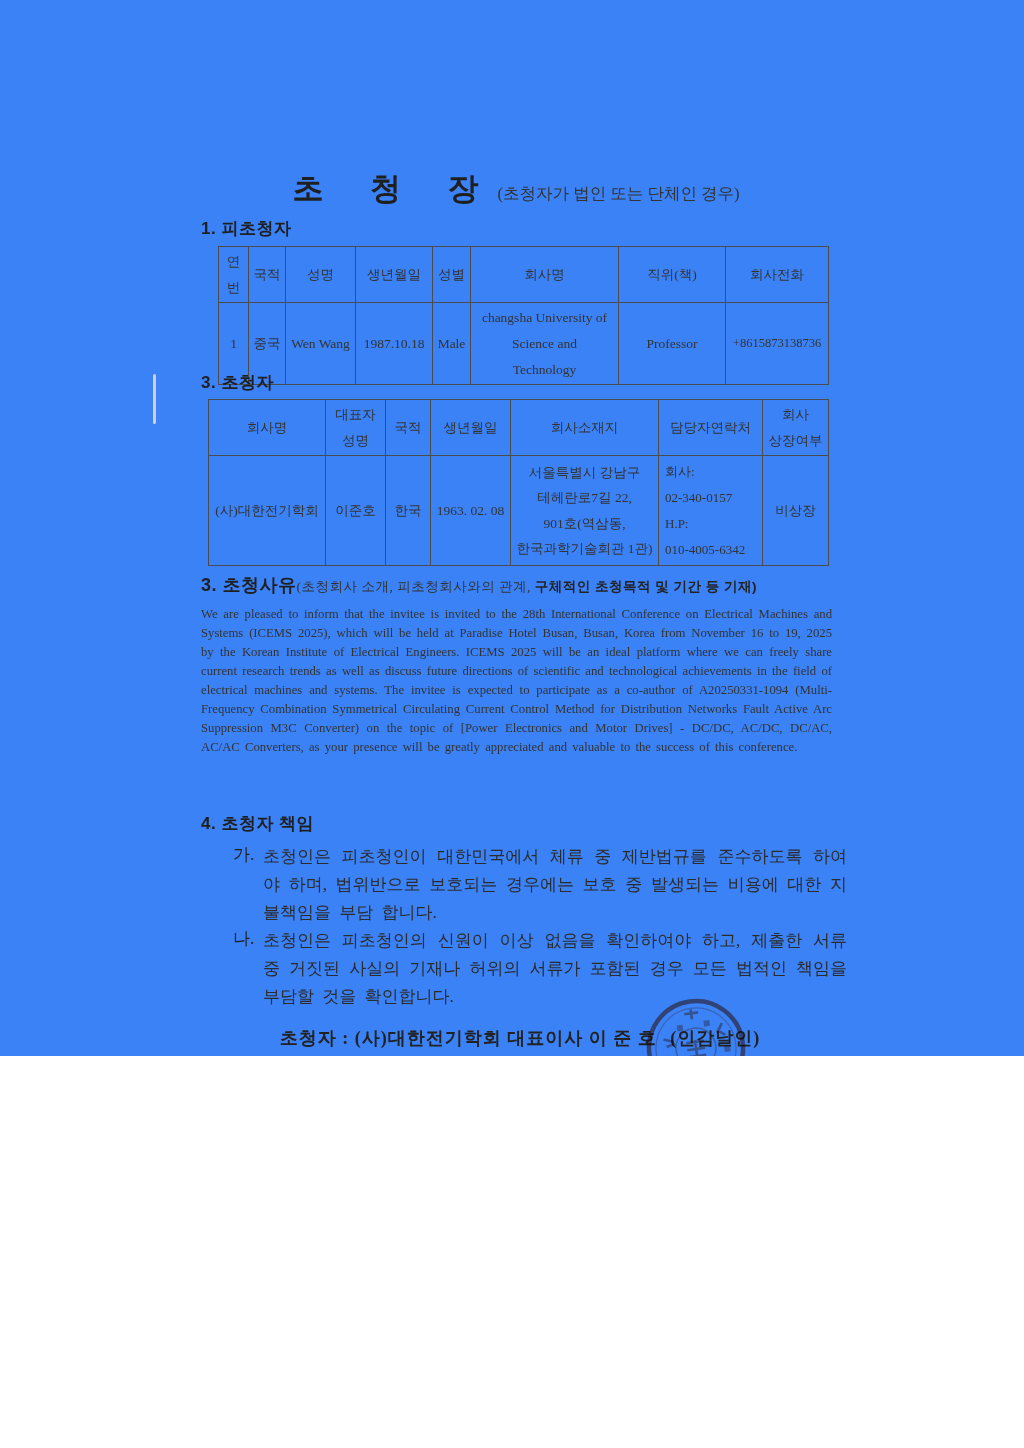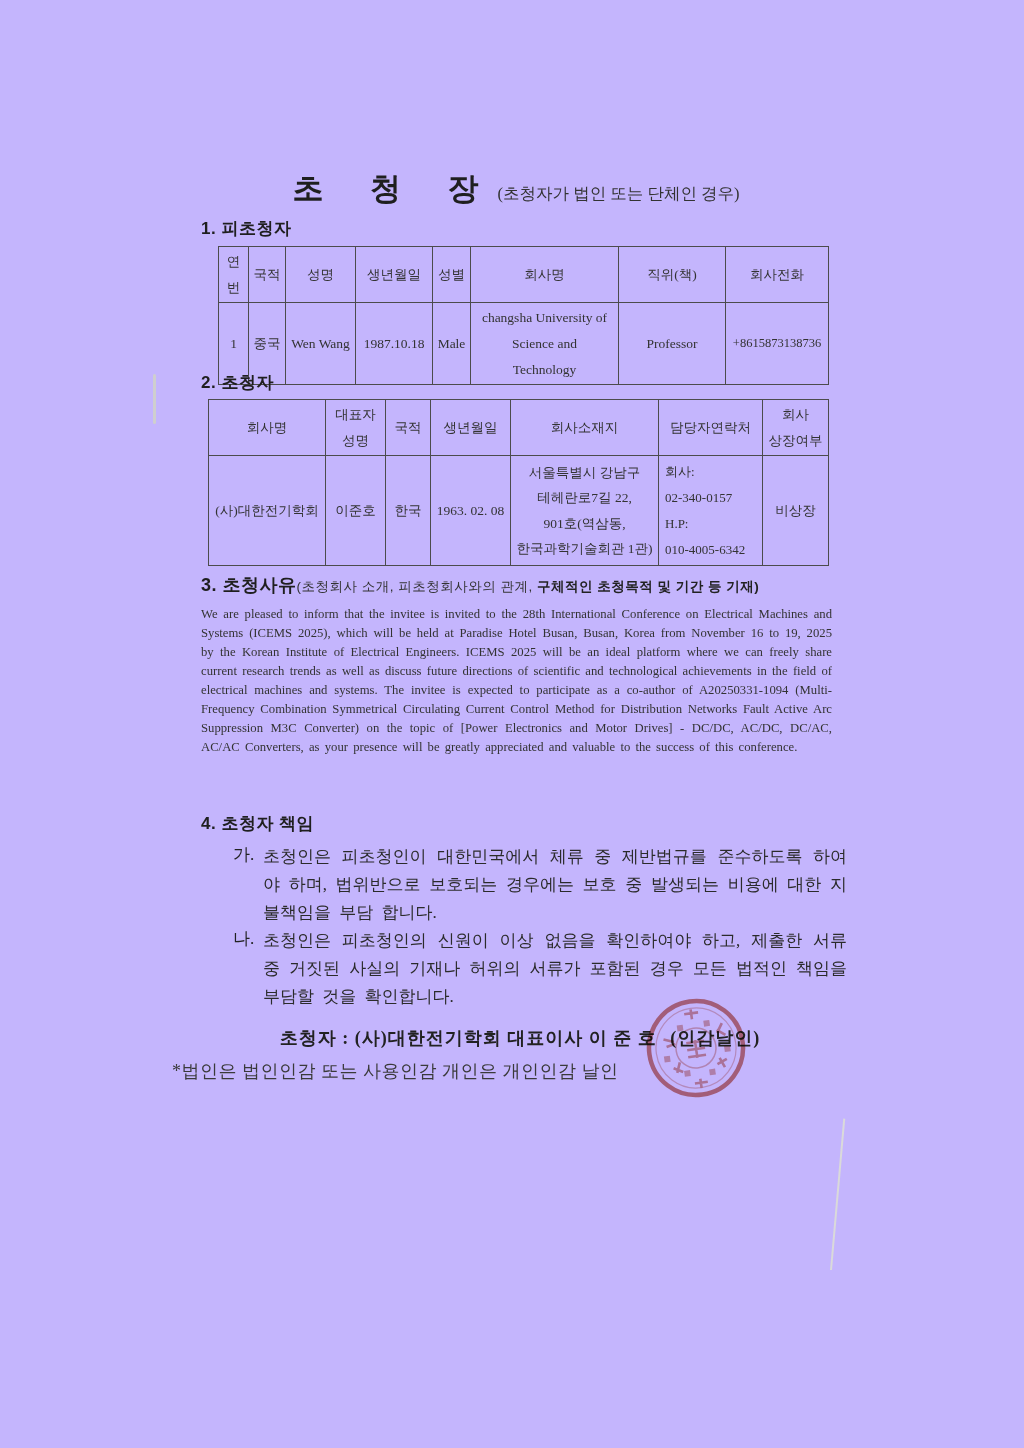--- a/index.html
+++ b/index.html
@@ -1,33 +1,33 @@
 <!DOCTYPE html>
 <html><head>
 <meta charset="utf-8">
 <style>
   html,body{margin:0;padding:0;background:#ffffff;}
   .page{
-    position:relative;width:1024px;height:1448px;background:#c4b5fd;
+    position:relative;width:1024px;height:1056px;background:#3b82f6;
     font-family:"Liberation Serif","DejaVu Serif",serif;color:#2e2e2e;overflow:hidden;
   }
   
   .title-row{position:absolute;top:168px;left:196px;width:640px;text-align:center;white-space:nowrap;}
   .title-main{font-family:"Liberation Sans","DejaVu Sans",sans-serif;font-weight:bold;font-size:31px;
     word-spacing:34px;letter-spacing:2px;color:#1f1f1f;}
   .title-note{font-size:16.5px;margin-left:13px;color:#333;}
   
   .sec-heading{position:absolute;font-family:"Liberation Sans","DejaVu Sans",sans-serif;
     font-weight:bold;font-size:17px;color:#1f1f1f;letter-spacing:0.5px;}
   .h-1{top:217px;left:201px;}
   .h-2{top:371px;left:201px;}
   .h-4{top:812px;left:201px;}
   .h-3{top:573px;left:201px;white-space:nowrap;}
   .h-3 .h3-title{font-family:"Liberation Sans","DejaVu Sans",sans-serif;font-weight:bold;font-size:18px;color:#1f1f1f;}
-  .h-3 .h3-note{font-family:Liberation Sans, sans-serif;font-weight:normal;font-size:13.5px;color:#333;}
+  .h-3 .h3-note{font-family:Liberation Serif, serif;font-weight:normal;font-size:13.5px;color:#333;}
   .h-3 .h3-note-bold{font-family:"Liberation Sans","DejaVu Sans",sans-serif;font-weight:bold;font-size:13.5px;color:#222;}
   
   table{border-collapse:collapse;table-layout:fixed;}
   th,td{border:1px solid #4c4c4c;font-weight:normal;text-align:center;vertical-align:middle;
     font-size:13.5px;line-height:1.9;padding:2px 3px;color:#333;white-space:pre-line;overflow:hidden;}
   .tbl-1{position:absolute;top:246px;left:218px;width:610px;}
   .tbl-1 .hdr-row{height:32px;margin-top:36px;}
   .tbl-1 .data-row{height:78px;}
   .tbl-2{position:absolute;top:399px;left:208px;width:620px;}
   .tbl-2 .hdr-row{height:56px;}
@@ -96,21 +96,21 @@
       <td>Male</td>
       <td>changsha University of
 Science and
 Technology</td>
       <td>Professor</td>
       <td class="cell-phone">+8615873138736</td>
     </tr>
   </tbody>
     </table>
 
-  <div class="sec-heading h-2">2. 초청자</div>
+  <div class="sec-heading h-2">3. 초청자</div>
   <table class="tbl-2">
     <colgroup>
       <col style="width:117px">
         <col style="width:60px">
         <col style="width:45px">
         <col style="width:80px">
       <col style="width:148px">
         <col style="width:104px">
         <col style="width:66px">
     </colgroup>

